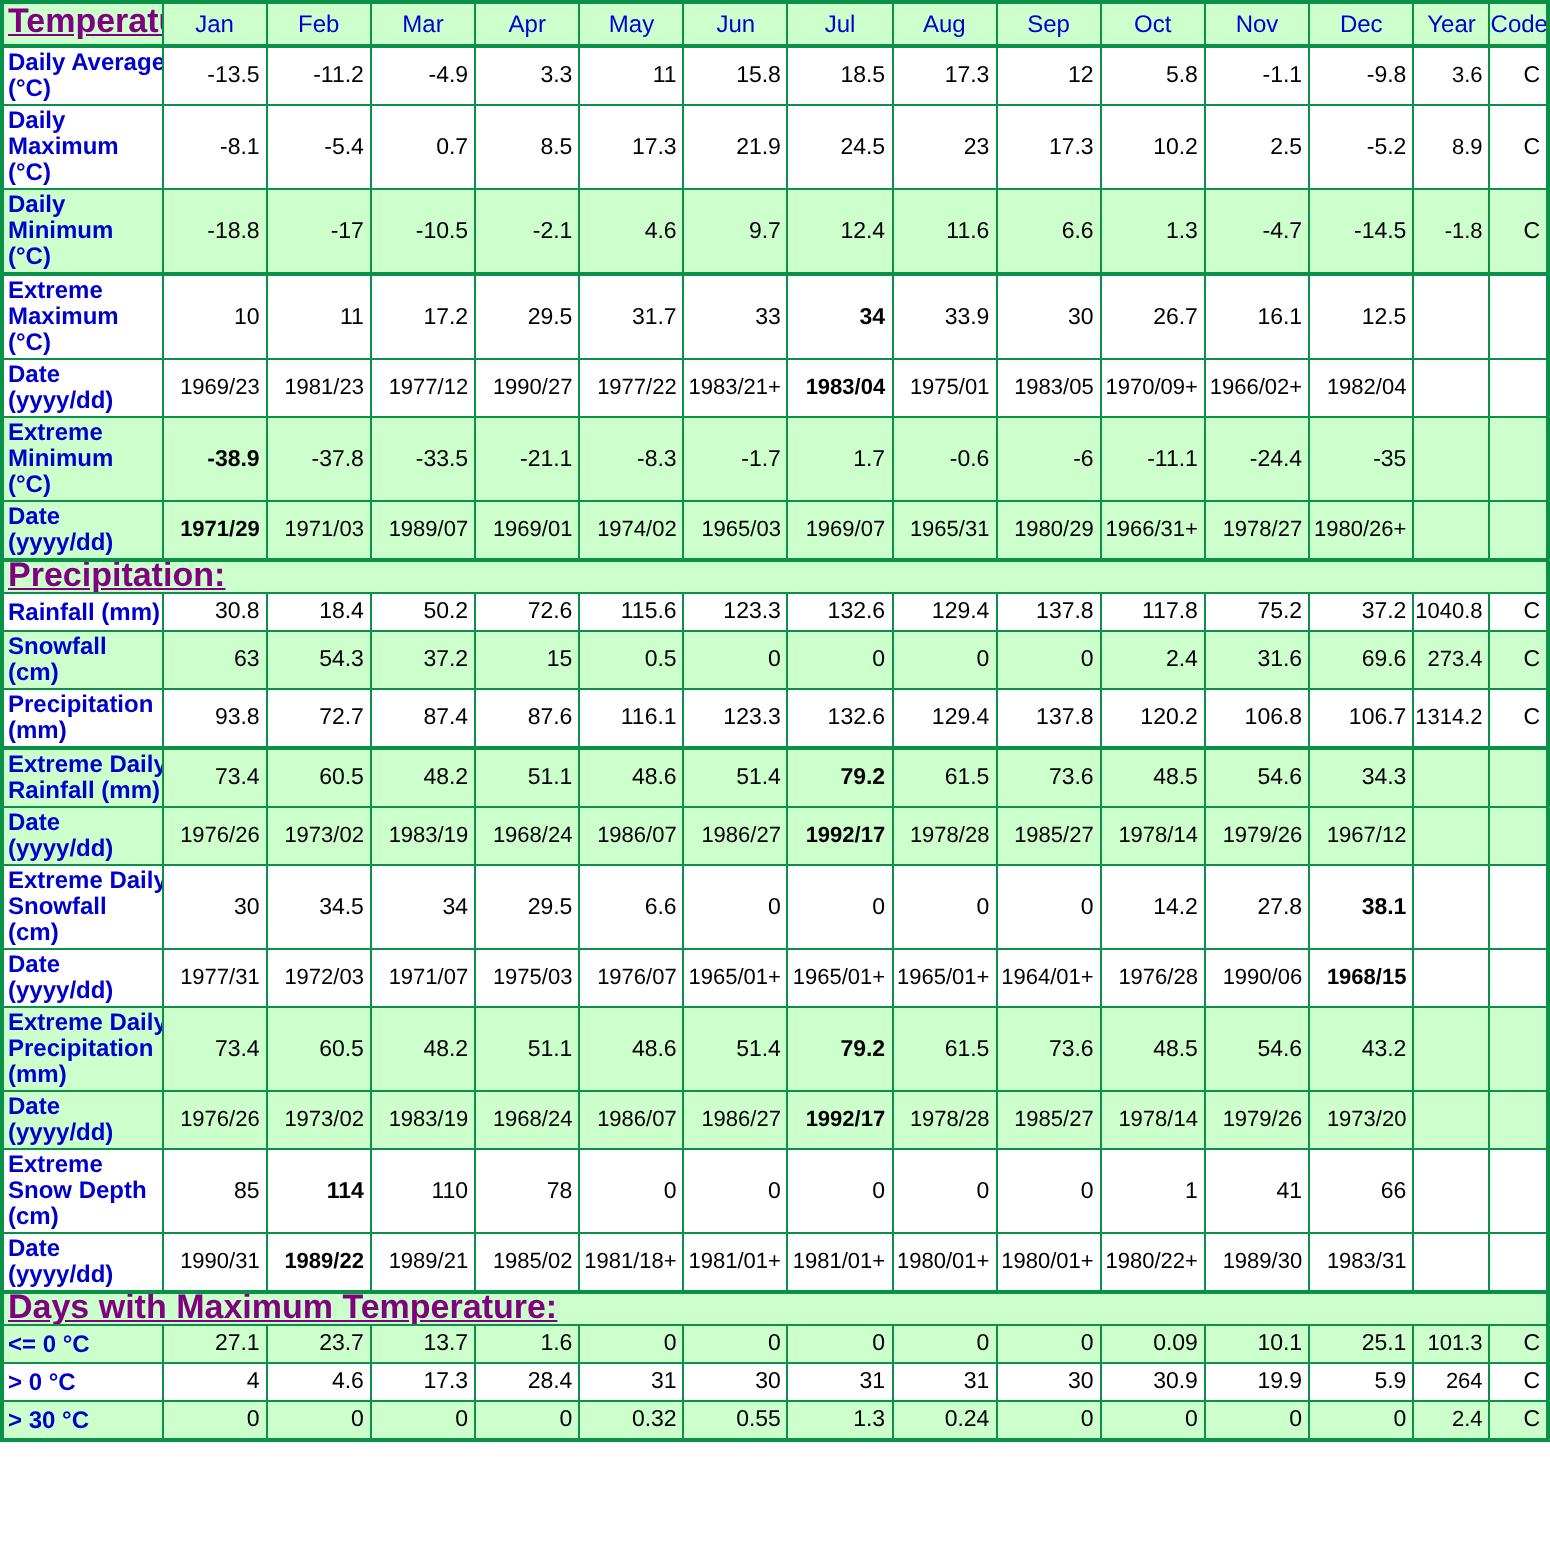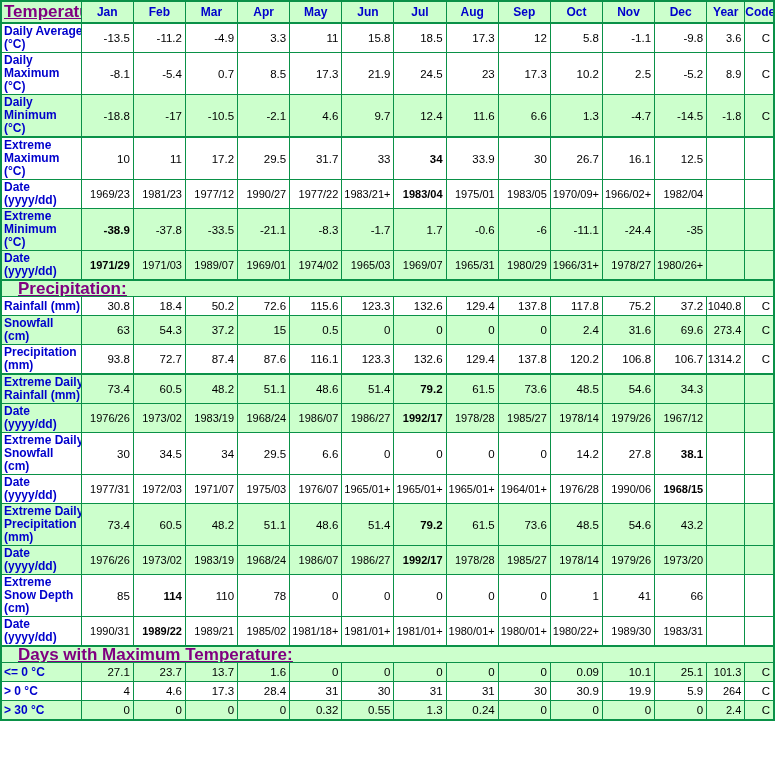--- a/index.html
+++ b/index.html
@@ -1,24 +1,24 @@
 <!DOCTYPE html>
 <html><head>
 <meta charset="utf-8">
 <style>
   html,body{margin:0;padding:0;background:#fff;width:775px;font-family:"Liberation Sans",sans-serif;}
   table.climate{border-collapse:collapse;table-layout:fixed;width:775px;border:2px solid #0a9148;}
   td,th{border:1px solid #0a9148;overflow:hidden;vertical-align:middle;}
   tr.white td{background:#ffffff;}
   tr.green td{background:#ccffcc;}
   .header-row th{background:#ccffcc;border-bottom:2px solid #0a9148;}
-  .col-hdr{color:#0000cc;font-weight:bold;font-size:12px;text-align:center;padding:1px 0;line-height:15px;}
+  .col-hdr{color:#0000cc;font-weight:normal;font-size:12px;text-align:center;padding:1px 0;line-height:15px;}
   .hdr-first{text-align:left;padding:1px 2px;}
   .section-title{color:#800080;font-weight:bold;font-size:17px;text-decoration:underline;line-height:14px;cursor:pointer;}
-  .section-row td{background:#ccffcc;border-top:2px solid #0a9148;padding:0 16px;line-height:15px;text-align:left;text-decoration:underline;}
+  .section-row td{background:#ccffcc;border-top:2px solid #0a9148;padding:0 2px;line-height:15px;text-align:left;text-decoration:underline;}
   tr.group-start td{border-top:2px solid #0a9148;}
   td.lbl{color:#0000cc;font-weight:bold;font-size:12px;line-height:13px;padding:1px 1px 1px 2px;text-align:left;}
   .ln{white-space:nowrap;}
   td.val{font-size:11.5px;text-align:right;padding:1px 3px 1px 0;white-space:nowrap;line-height:16px;color:#000;}
   td.val.date,td.val.year{font-size:11px;}
   td.b{font-weight:bold;}
 </style>
 </head>
 <body>
 

